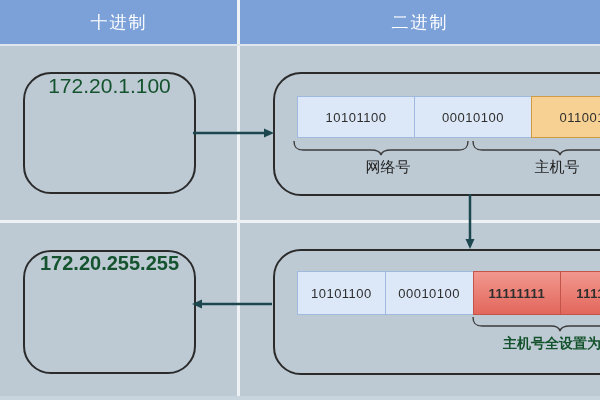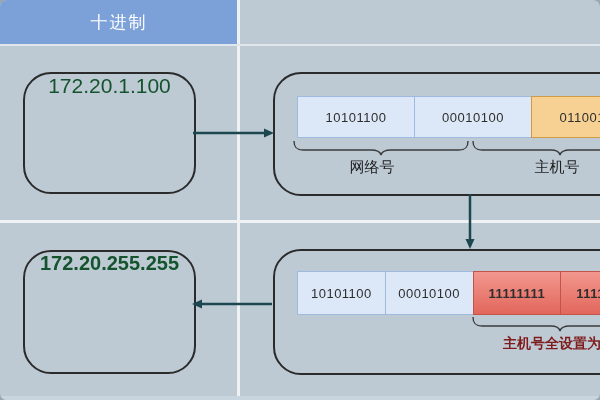--- a/index.html
+++ b/index.html
@@ -1,20 +1,19 @@
 <!DOCTYPE html>
 <html><head>
 <meta charset="utf-8">
 <style>
   html,body{margin:0;padding:0;background:#9aa7b0;}
   .canvas{
     position:relative;width:600px;height:400px;overflow:hidden;
     background:#bdcad4;
     font-family:"Liberation Sans","DejaVu Sans",sans-serif;
-    border-radius:7px;
   }
   
   .hdr{position:absolute;top:0;height:44px;background:#7ba1d8;
        display:flex;align-items:center;justify-content:center;
        color:#fff;font-size:17px;letter-spacing:2px;}
   .hdr-left{left:0;width:238px;}
   .hdr-right{left:240px;width:360px;}
   
   .vline{position:absolute;left:237px;top:0;width:2.5px;height:400px;background:#eef2f5;}
   .hline-hdr{position:absolute;left:0;top:44px;width:600px;height:2px;background:#dfe6ec;}
@@ -32,34 +31,37 @@
   .octets-r1{left:293px;top:96px;width:356px;height:42px;}
   .octets-r2{left:293px;top:271px;width:356px;height:44px;}
   .cell{flex:1 1 25%;display:flex;align-items:center;justify-content:center;
         font-size:13px;letter-spacing:.5px;color:#2e2e2e;box-sizing:border-box;}
   .c-blue{background:#dce8f7;border:1px solid #9fbade;margin-left:-1px;}
   .c-orange{background:#f7d193;border:1px solid #cf9b43;margin-left:-1px;}
   .c-red{background:linear-gradient(#f2978e,#e2675c);border:1px solid #c2544a;margin-left:-1px;font-weight:bold;}
   .cell:first-child{margin-left:4px;}
   
   .lbl{position:absolute;width:120px;text-align:center;font-size:15px;color:#222;}
-  .lbl-net{left:312px;top:158px;}
+  .lbl-net{left:328px;top:158px;}
   .lbl-host{left:497px;top:158px;}
   .annotation{position:absolute;left:503px;top:335px;font-size:14px;font-weight:bold;
-              color:#7f1d1d;white-space:nowrap;}
+              color:#14532d;white-space:nowrap;}
   
   .overlay{position:absolute;left:0;top:0;width:600px;height:400px;pointer-events:none;}
 </style>
 </head>
 <body>
 
 <div class="canvas">
 
   <div class="hdr hdr-left">
     <span>十进制</span>
+  </div>
+  <div class="hdr hdr-right">
+    <span>二进制</span>
   </div>
 
   <div class="vline"></div>
   <div class="hline-hdr"></div>
   <div class="hline-mid"></div>
   <div class="bottom-strip"></div>
 
   <div class="node dec-box dec1">
     <span>172.20.1.100</span>
   </div>

